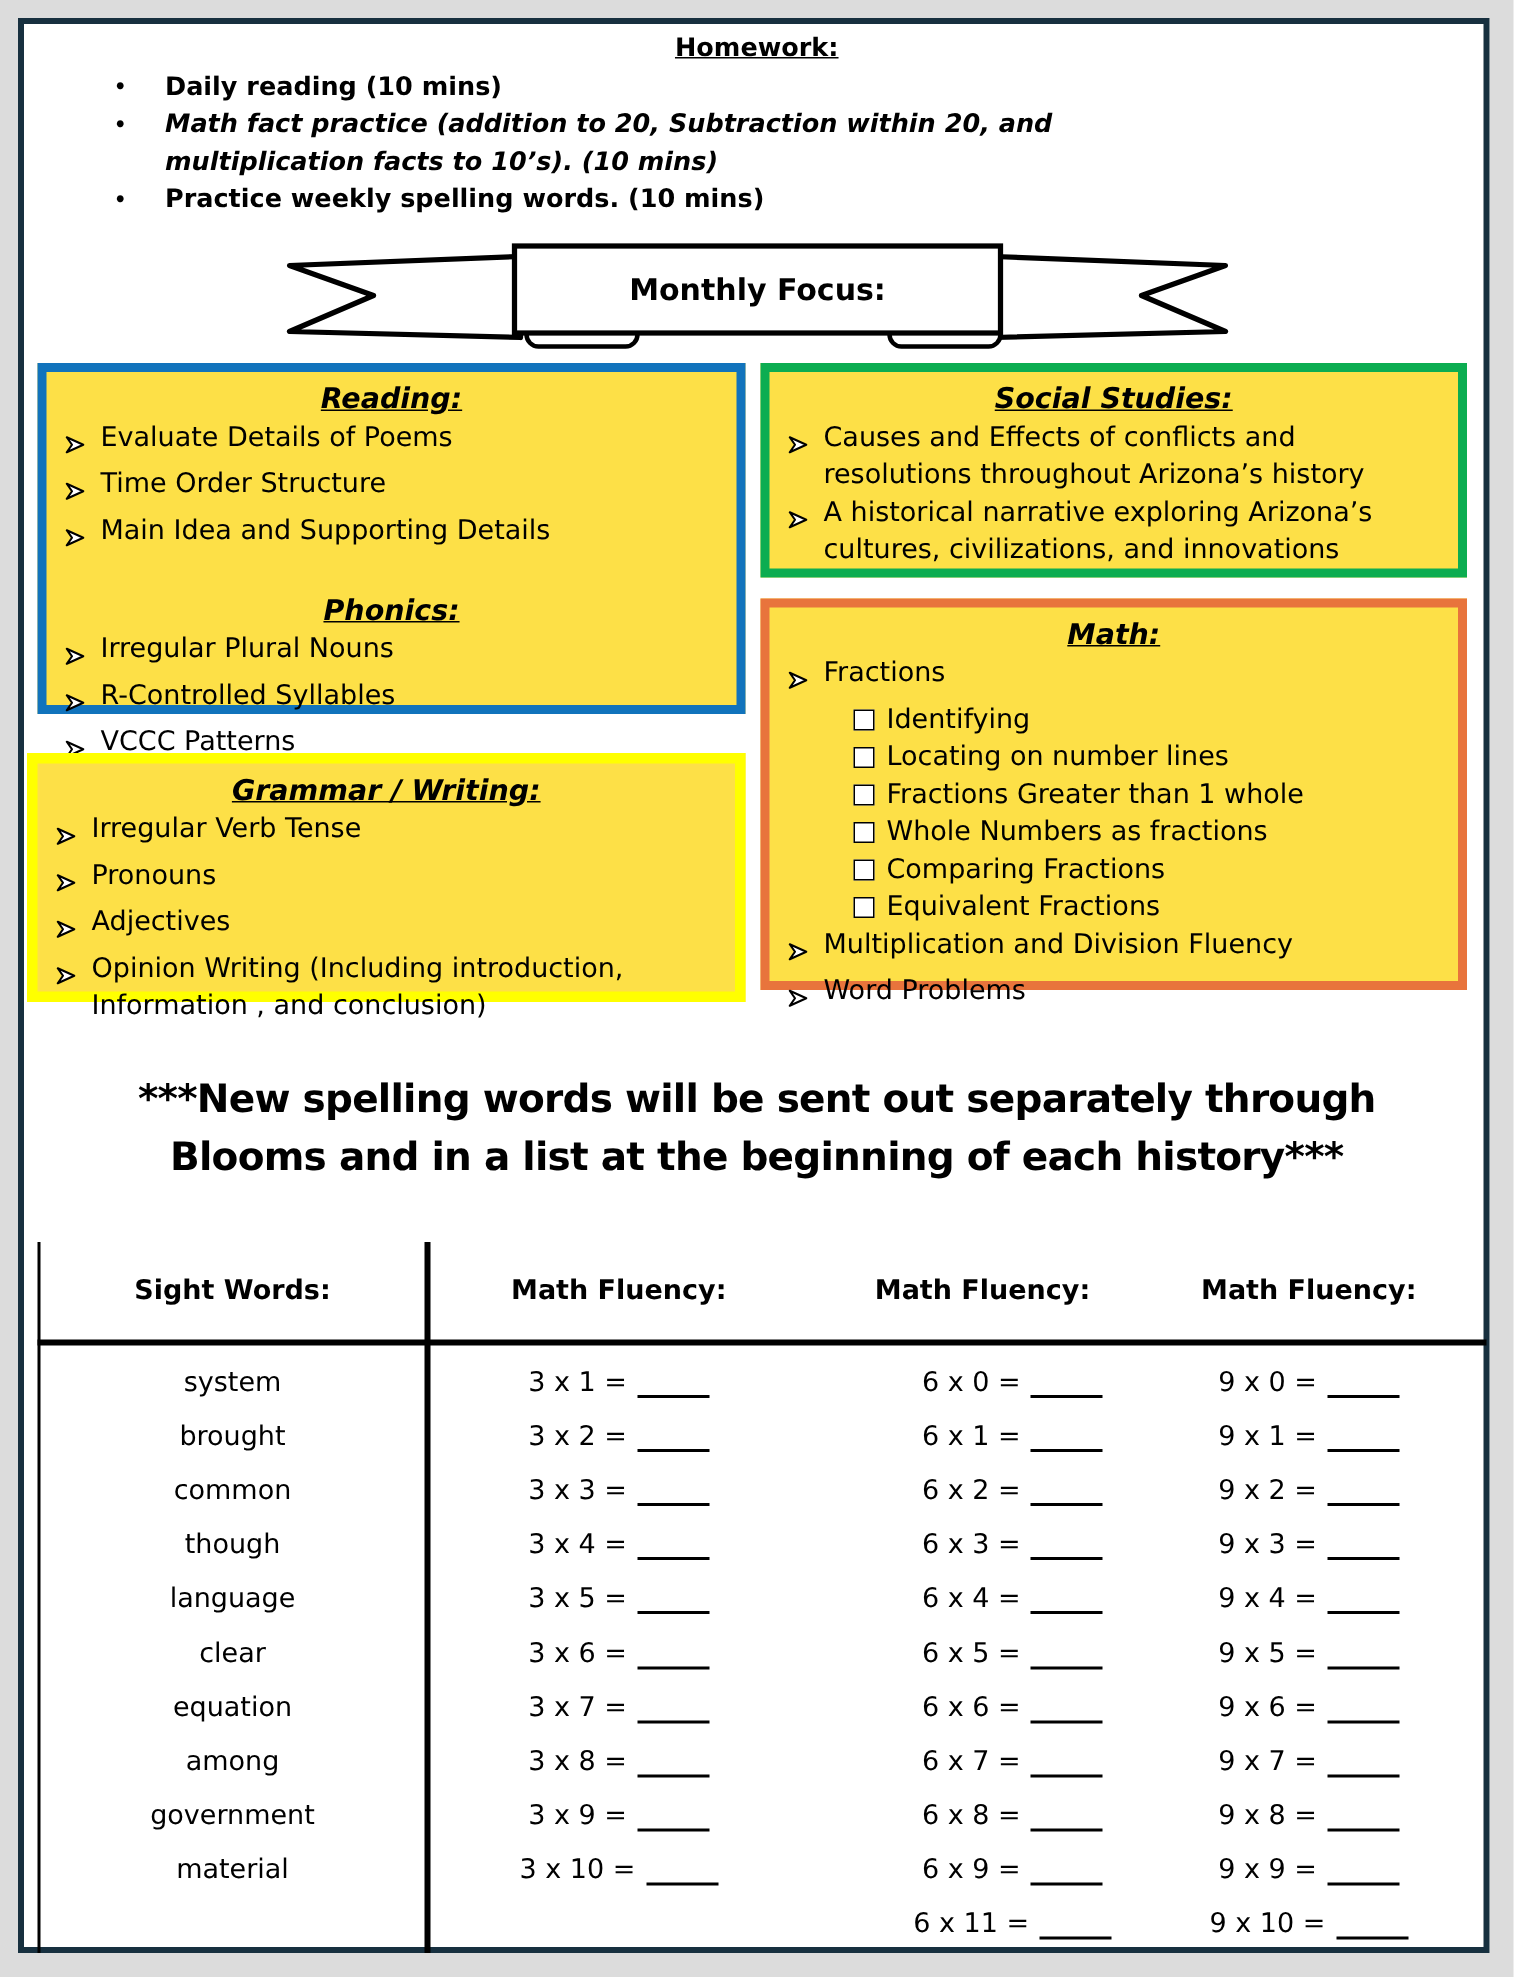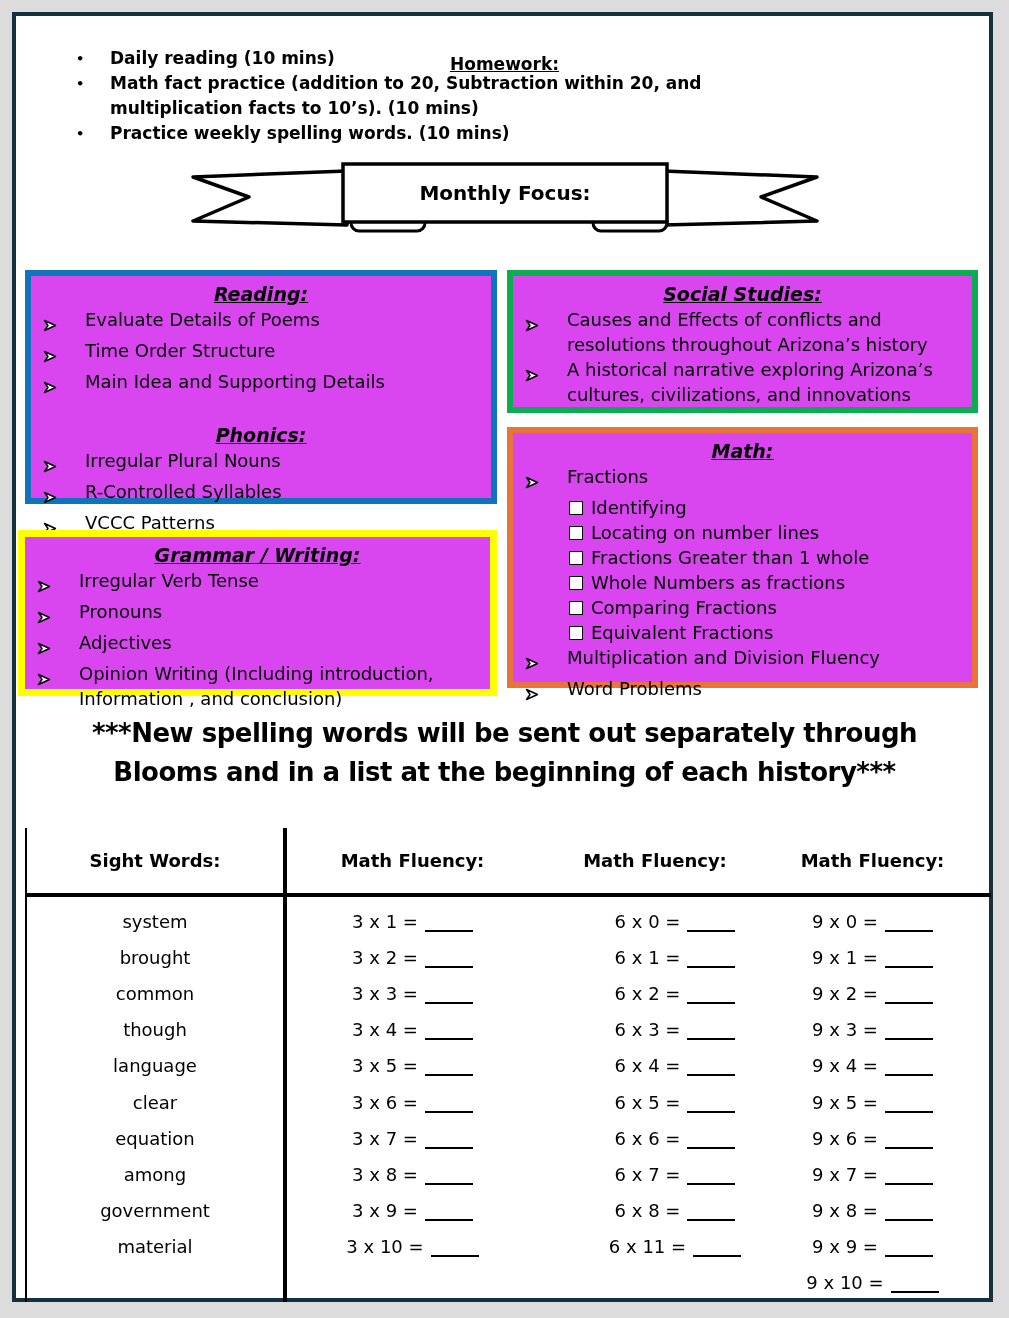--- a/index.html
+++ b/index.html
@@ -8,40 +8,40 @@
     background:#dcdcdc; overflow:hidden;
     font-family:"DejaVu Sans", sans-serif; color:#000;
   }
   .page {
     position:absolute; left:12px; top:12px; width:981px; height:1290px;
     background:#ffffff; border:4px solid #17303f; box-sizing:border-box;
   }
   
   .hw-title {
     position:absolute; left:0; top:22px; width:1009px;
-    text-align:center; font-size:17px; font-weight:bold; text-decoration:underline;margin-top:32px;
+    text-align:center; font-size:17px; font-weight:bold; text-decoration:underline;
   }
   .hw-list { position:absolute; left:70px; top:46px; width:724px; }
   .hw-item { display:flex; font-size:17px; font-weight:bold; line-height:25px; }
   .hw-bullet { flex:0 0 34px; text-align:left; font-size:13px; line-height:25px; padding-left:6px; }
   
   .ribbon { position:absolute; left:185px; top:156px; width:640px; height:84px; }
   .ribbon-label {
     position:absolute; left:158px; top:8px; width:324px; height:58px;
     display:flex; align-items:center; justify-content:center;
     font-size:20px; font-weight:bold;
   }
   
-  .box { position:absolute; background:#d946ef; box-sizing:border-box; padding:5px 10px 4px 10px;margin-top:28px; }
+  .box { position:absolute; background:#fde047; box-sizing:border-box; padding:5px 10px 4px 10px; }
   .box-title {
     text-align:center; font-weight:bold; font-style:italic; text-decoration:underline;
     font-size:19px; line-height:26px;
   }
   .box-title.gap { margin-top:22px; }
-  .box-item { display:flex; align-items:flex-start; font-size:18px; line-height:25px;gap:18px; }
+  .box-item { display:flex; align-items:flex-start; font-size:18px; line-height:25px; }
   .arrow-wrap { flex:0 0 24px; padding-top:6px; padding-left:2px; }
   .box-item .txt { flex:1 1 auto; }
   .check-item { display:flex; align-items:flex-start; font-size:18px; line-height:25px; padding-left:46px; }
   .check-icon {
     flex:0 0 12px; width:12px; height:12px; border:1.7px solid #000;
     margin:6px 8px 0 0; background:#fff;
   }
   
   .announce {
     position:absolute; left:0; top:714px; width:1009px; text-align:center;
@@ -69,21 +69,21 @@
   <div class="page"></div>
 
   <div class="hw-title">Homework:</div>
   <div class="hw-list">
       <div class="hw-item">
         <div class="hw-bullet">•</div>
         <div style="flex: 1 1 auto;">Daily reading (10 mins)</div>
       </div>
       <div class="hw-item">
         <div class="hw-bullet">•</div>
-        <div style="flex: 1 1 auto;">Math fact practice (addition to 20, Subtraction within 20, and multiplication facts to 10’s). (10 mins)</div>
+        <div style="flex: 1 1 auto; font-style: italic;">Math fact practice (addition to 20, Subtraction within 20, and multiplication facts to 10’s). (10 mins)</div>
       </div>
       <div class="hw-item">
         <div class="hw-bullet">•</div>
         <div style="flex: 1 1 auto;">Practice weekly spelling words. (10 mins)</div>
       </div>
     </div>
 
   <div class="ribbon">
     <svg width="640" height="84" viewBox="0 0 640 84">
       <path d="M162 15 L8 21 L64 41 L8 65 L162 69 Z" fill="#fff" stroke="#000" stroke-width="3.5" stroke-linejoin="round"></path>
@@ -322,20 +322,24 @@
       </div>
       <div class="trow">
         <span class="eq-text">6 x 7 =</span>
         <span class="blank"></span>
       </div>
       <div class="trow">
         <span class="eq-text">6 x 8 =</span>
         <span class="blank"></span>
       </div>
       <div class="trow">
+        <span class="eq-text">6 x 9 =</span>
+        <span class="blank"></span>
+      </div>
+      <div class="trow">
         <span class="eq-text">6 x 11 =</span>
         <span class="blank"></span>
       </div>
     </div>
   <div class="tcol" style="left:760px; width:225px;">
       <div class="trow">
         <span class="eq-text">9 x 0 =</span>
         <span class="blank"></span>
       </div>
       <div class="trow">

